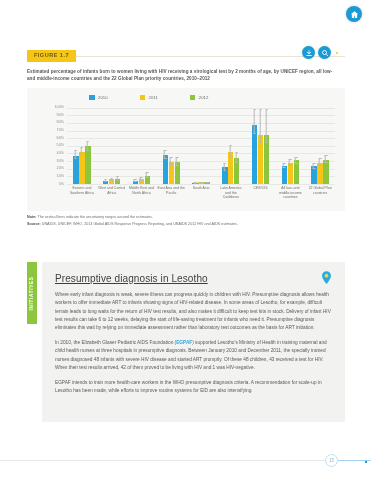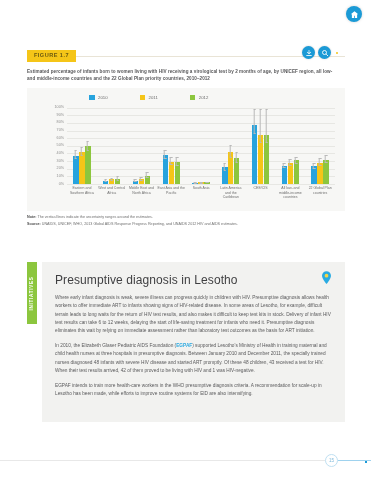--- a/index.html
+++ b/index.html
@@ -146,22 +146,22 @@
     margin-left:15px; width:303px;
     background:#f2f2f0;
     padding:11px 13px 12px 13px;
     position:relative;
     min-height:160px;
   }
   .pin{
     position:absolute; right:14px; top:8px; width:9px; height:13px;
   }
   .init-title{
-    font-size:12px; color:#3f3f41; font-weight:normal;
-    letter-spacing:.1px; margin-bottom:7px;
+    font-size:10px; color:#3f3f41; font-weight:normal;
+    letter-spacing:.1px; margin-bottom:7px;text-decoration:underline;
   }
   .init-p{
     font-size:4.75px; line-height:1.75; color:#5a5a5c;
     margin-bottom:6.5px; text-align:left;
   }
   .init-p:last-child{ margin-bottom:0; }
   .egpaf{ color:#2aa9e0; font-weight:bold; }
 
   
   .footer-line{

